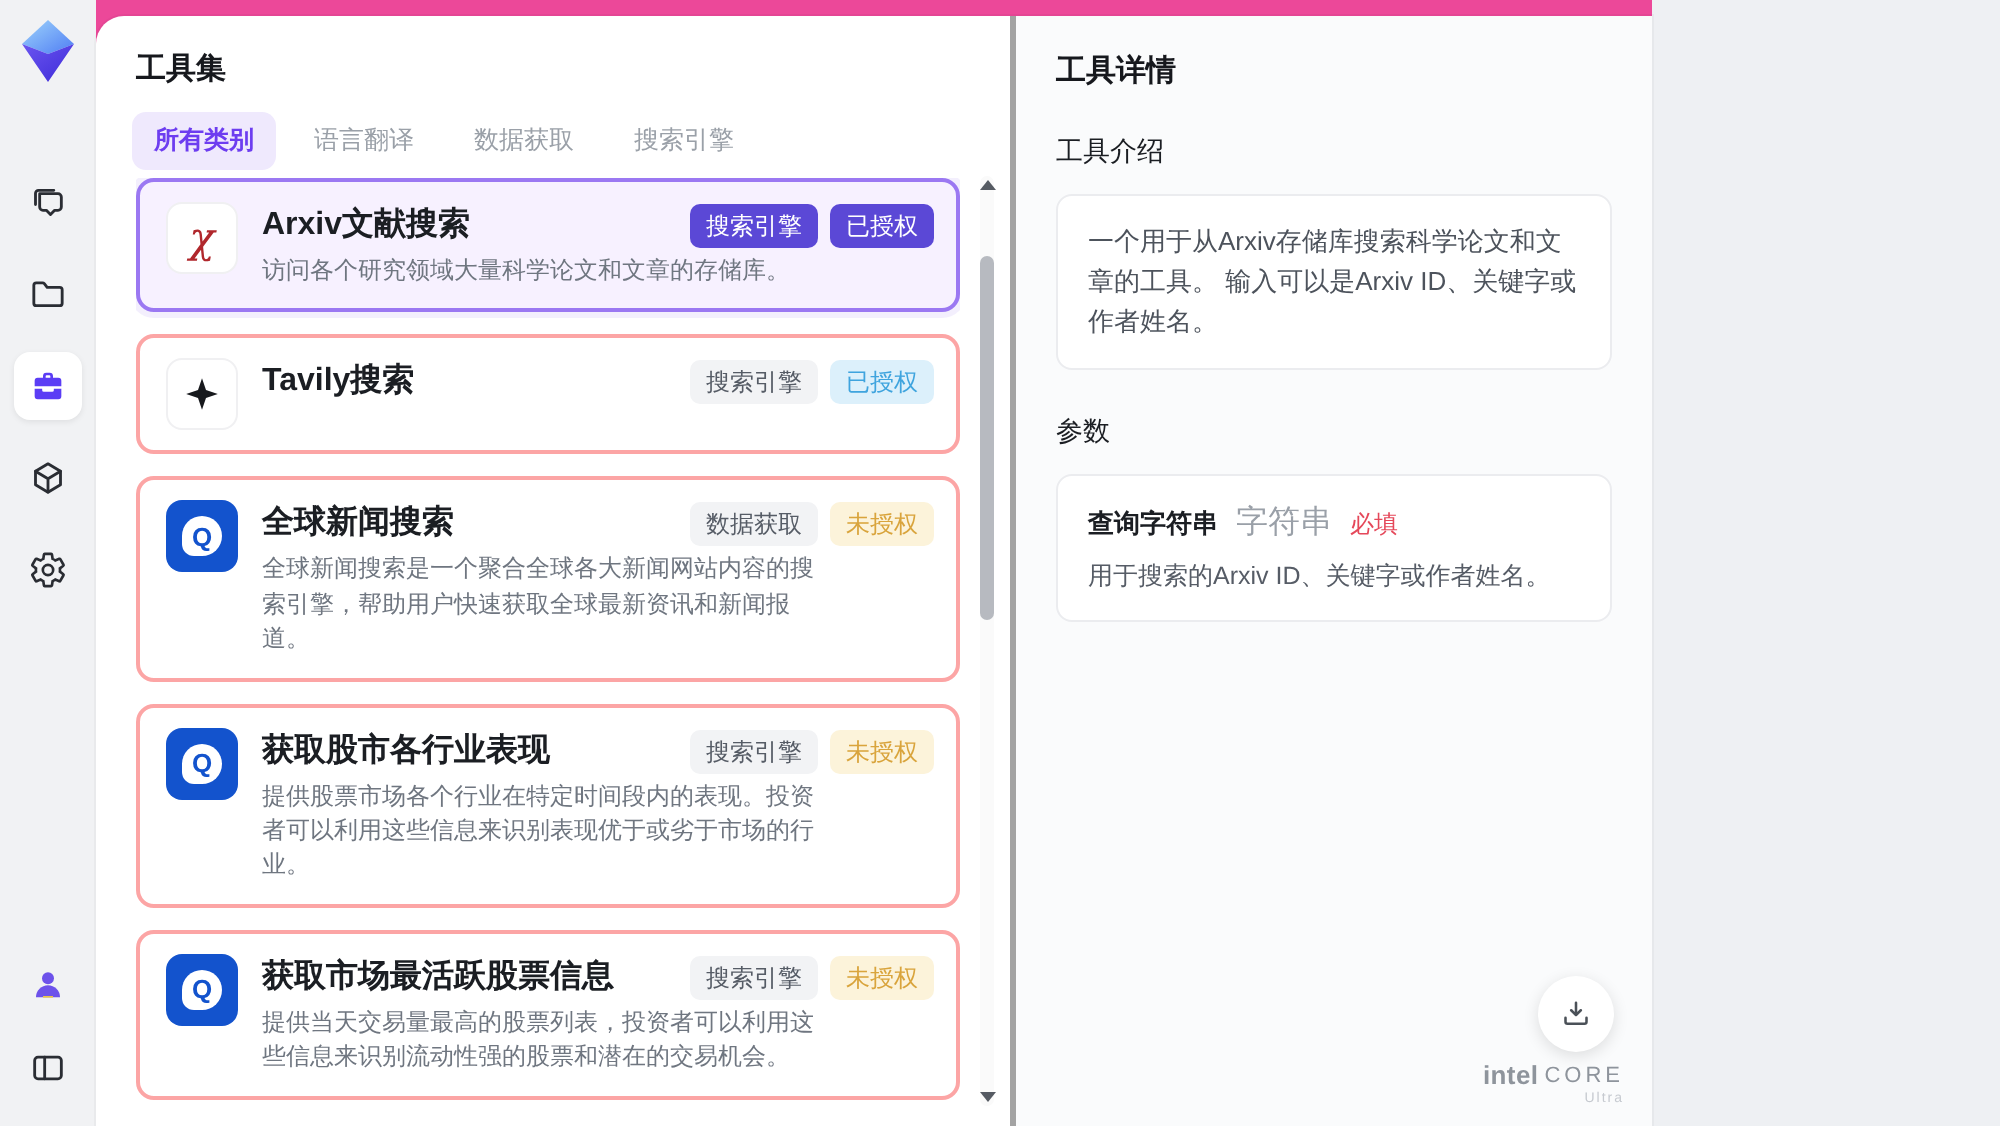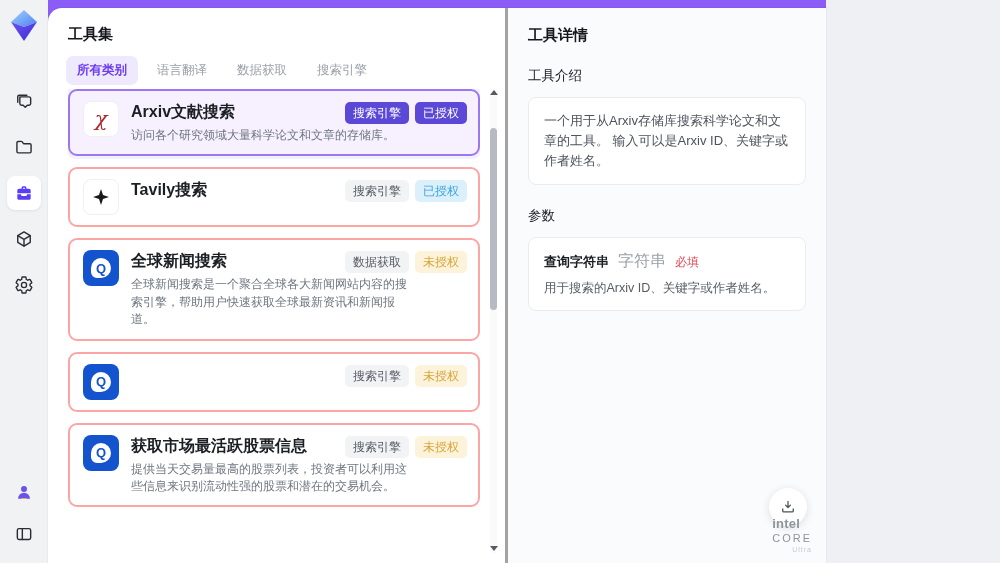--- a/index.html
+++ b/index.html
@@ -1,21 +1,21 @@
 <!DOCTYPE html>
 <html><head>
 <meta charset="utf-8">
 <style>
   * { margin:0; padding:0; box-sizing:border-box; }
   html,body { width:1000px; height:563px; }
   body {
     font-family:"Liberation Sans","DejaVu Sans",sans-serif;
     background:#eef0f3; overflow:hidden; color:#1f2329;
   }
-  .app { position:relative; width:826px; height:563px; background:#8b5cf6; }
+  .app { position:relative; width:826px; height:563px; background:#ec4899; }
 
   
   .rail { position:absolute; left:0; top:0; width:48px; height:563px; background:#f1f2f4;
           display:flex; flex-direction:column; align-items:center; }
   .rail-logo { margin-top:10px; width:30px; height:32px; }
   .rail-nav { margin-top:42px; display:flex; flex-direction:column; align-items:center; gap:12px; }
   .rail-btn { width:34px; height:34px; border-radius:8px; display:flex; align-items:center;
               justify-content:center; cursor:pointer; }
   .rail-btn svg { width:20px; height:20px; }
   .rail-btn.active { background:#ffffff; box-shadow:0 1px 3px rgba(0,0,0,.08); }
@@ -77,21 +77,21 @@
   .param-name { font-size:13px; font-weight:bold; color:#1b1e23; }
   .param-type { font-size:16px; color:#9aa0a8;font-family:Liberation Mono, monospace; }
   .param-required { font-size:12px; color:#e5485a; }
   .param-desc { margin-top:8px; font-size:12.5px; color:#565c66; }
 
   
   .download-fab { position:absolute; right:19px; bottom:37px; width:38px; height:38px; border-radius:50%;
                   background:#ffffff; box-shadow:0 2px 8px rgba(0,0,0,.12); display:flex;
                   align-items:center; justify-content:center; cursor:pointer; }
   .brand { position:absolute; right:14px; bottom:10px; text-align:right; color:#8e949c; line-height:1; }
-  .brand .row { display:flex; align-items:flex-start; gap:3px; justify-content:flex-end;flex-direction:column; }
+  .brand .row { display:flex; align-items:flex-end; gap:3px; justify-content:flex-end; }
   .brand .intel { font-size:13px; font-weight:bold; letter-spacing:.2px; }
   .brand .core { font-size:11px; letter-spacing:2px; font-weight:normal; }
   .brand .ultra { display:block; font-size:7px; color:#c6cad0; letter-spacing:1px; margin-top:2px; }
 
   svg .st { fill:none; stroke:#2a2d33; stroke-width:1.7; stroke-linecap:round; stroke-linejoin:round; }
 </style>
 </head>
 <body>
 
 <div class="app">
@@ -212,20 +212,24 @@
     <div class="tool-badges">
       <span class="badge cat gray">数据获取</span>
       <span class="badge auth yellow">未授权</span>
     </div>
   </div>
 
   <div class="tool-card">
     <div class="tool-icon ic-chart-blue">
               <span>Q</span>
             </div>
+    <div class="tool-body">
+      <div class="tool-title">获取股市各行业表现</div>
+      <div class="tool-desc">提供股票市场各个行业在特定时间段内的表现。投资者可以利用这些信息来识别表现优于或劣于市场的行业。</div>
+    </div>
     <div class="tool-badges">
       <span class="badge cat gray">搜索引擎</span>
       <span class="badge auth yellow">未授权</span>
     </div>
   </div>
 
   <div class="tool-card">
     <div class="tool-icon ic-stock-blue">
               <span>Q</span>
             </div>

